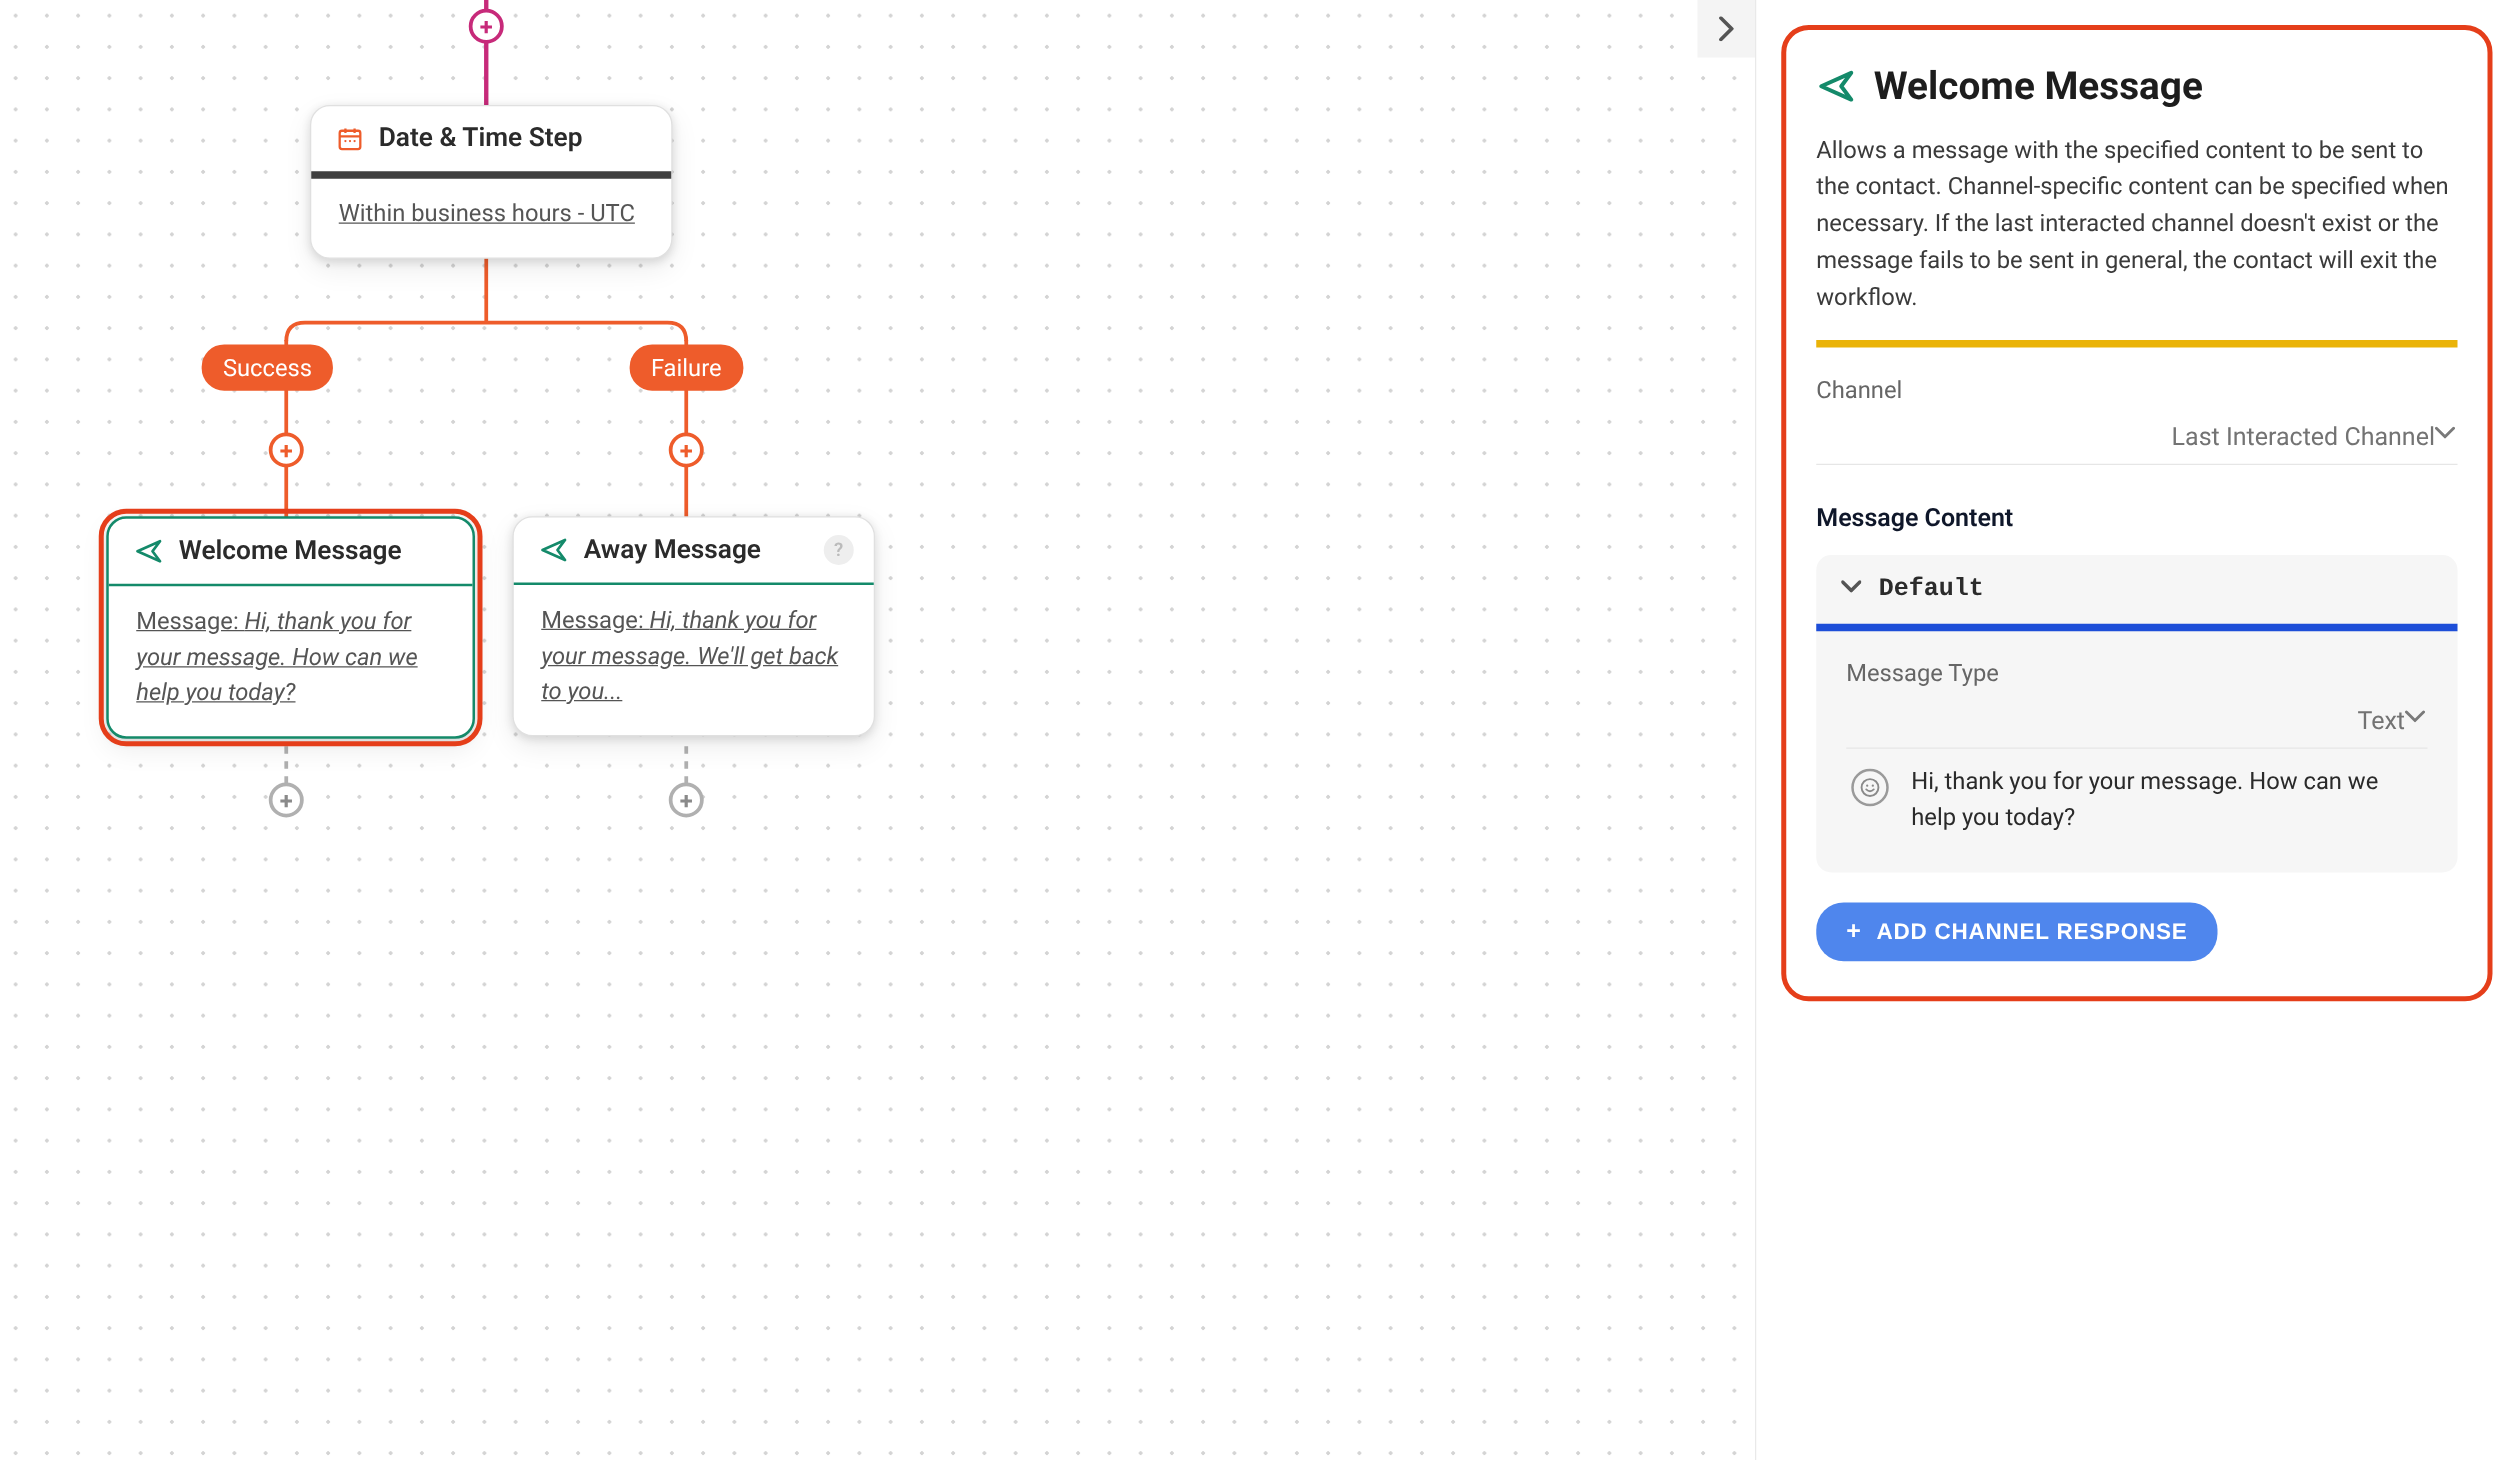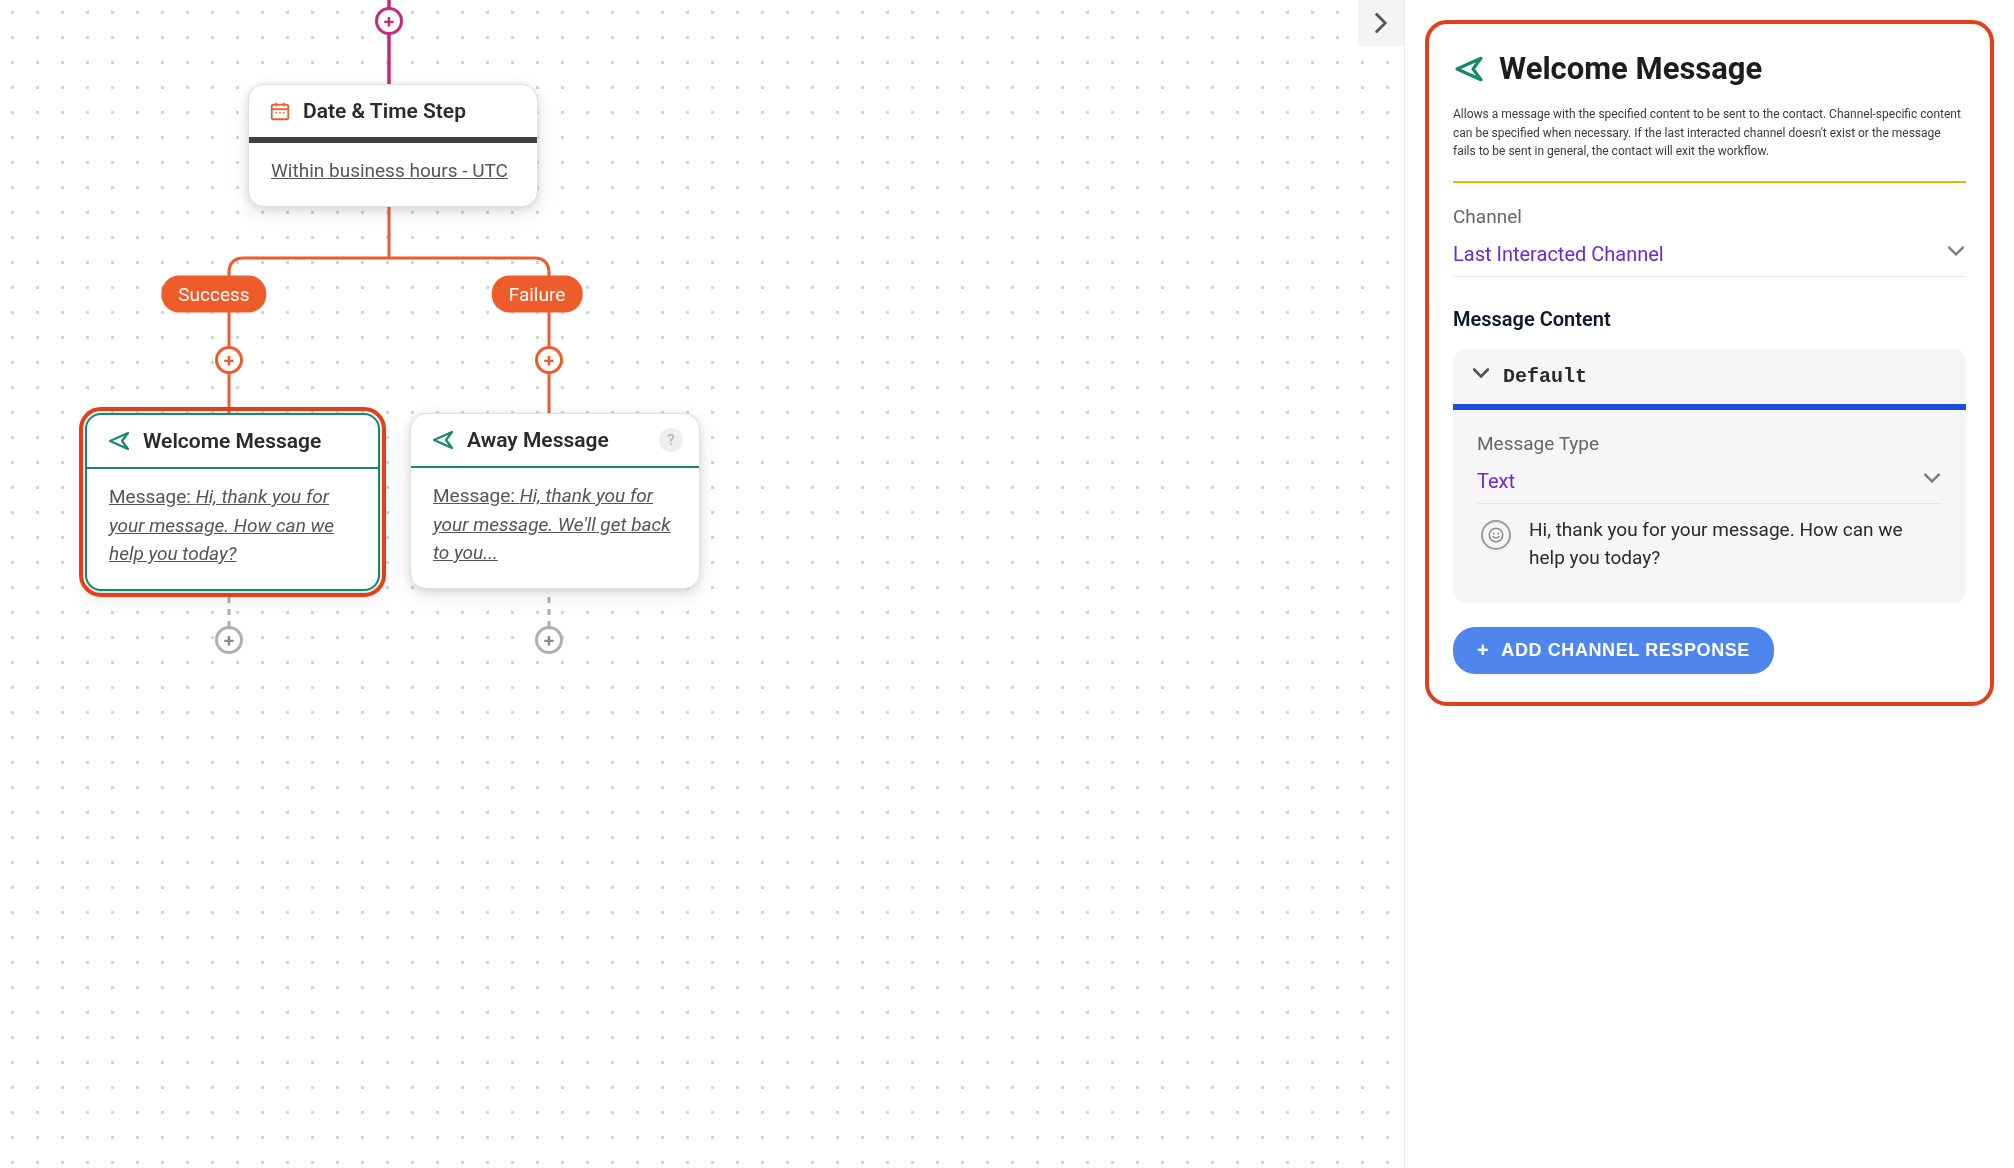--- a/index.html
+++ b/index.html
@@ -111,29 +111,29 @@
     border-radius: 22px;
     padding: 26px 24px 28px 24px;
   }
   .sp-title {
     display: flex; align-items: center; gap: 14px;
     font-size: 31px; font-weight: 700; color: #1d1d1d;
     margin-bottom: 18px;
   }
   .sp-title .icon-send { width: 32px; height: 32px; }
   .sp-desc {
-    font-size: 12px; color: #3b3b3b; line-height: 1.55;
+    font-size: 19px; color: #3b3b3b; line-height: 1.55;
     padding-bottom: 20px;
-    border-bottom: 2px solid #eab308;
+    border-bottom: 6px solid #eab308;
   }
   .sp-field { margin-top: 22px; }
   .sp-label { font-size: 19px; color: #666; margin-bottom: 8px; }
   .sp-select {
-    display: flex; align-items: center; justify-content: space-between;
-    font-size: 20px; color: #6d28d9;
+    display: flex; align-items: center; justify-content: flex-end;
+    font-size: 20px; color: #737373;
     padding: 6px 2px 10px 0;
     border-bottom: 1px solid #e6e6e6;
     cursor: pointer;
   }
   .chev { width: 16px; height: 16px; color: #7a7a7a; display:inline-flex; }
   .sp-section-title { font-size: 20px; font-weight: 600; color: #0f172a; margin-top: 30px; }
   .accordion {
     margin-top: 18px;
     background: #f6f6f6;
     border-radius: 12px;
@@ -213,21 +213,21 @@
             <circle cx="12" cy="14" r="1" fill="currentColor"></circle>
             <circle cx="16" cy="14" r="1" fill="currentColor"></circle>
           </svg>
       </span>
       <span>Date &amp; Time Step</span>
     </div>
     <div class="node-body">Within business hours - UTC</div>
   </div>
 
   <div class="branch-label" style="left:214px; top:294px">Success</div>
-  <div class="branch-label" style="left:537px; top:294px">Failure</div>
+  <div class="branch-label" style="left:549px; top:294px">Failure</div>
 
   <div class="add-circle orange" style="left:229px; top:360px">
       <span class="plus">+</span>
     </div>
   <div class="add-circle orange" style="left:549px; top:360px">
       <span class="plus">+</span>
     </div>
 
   <div class="node msg welcome">
     <div class="node-head">

